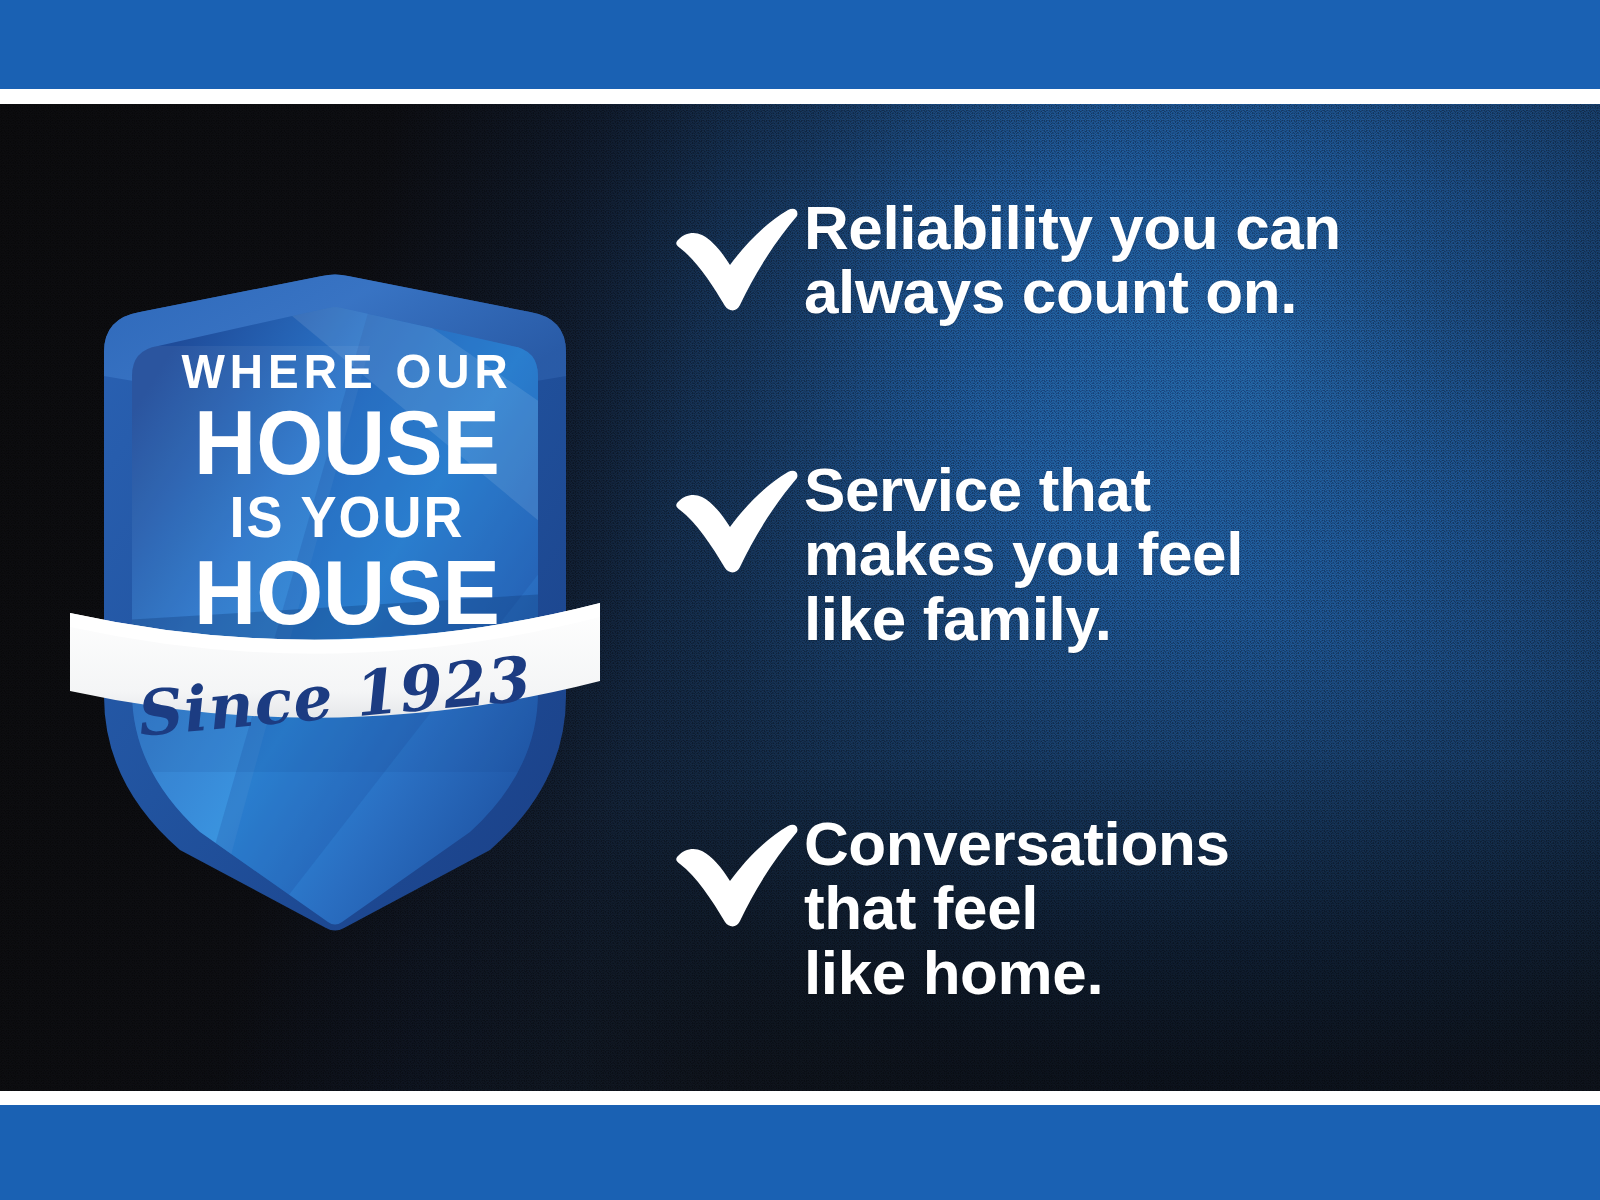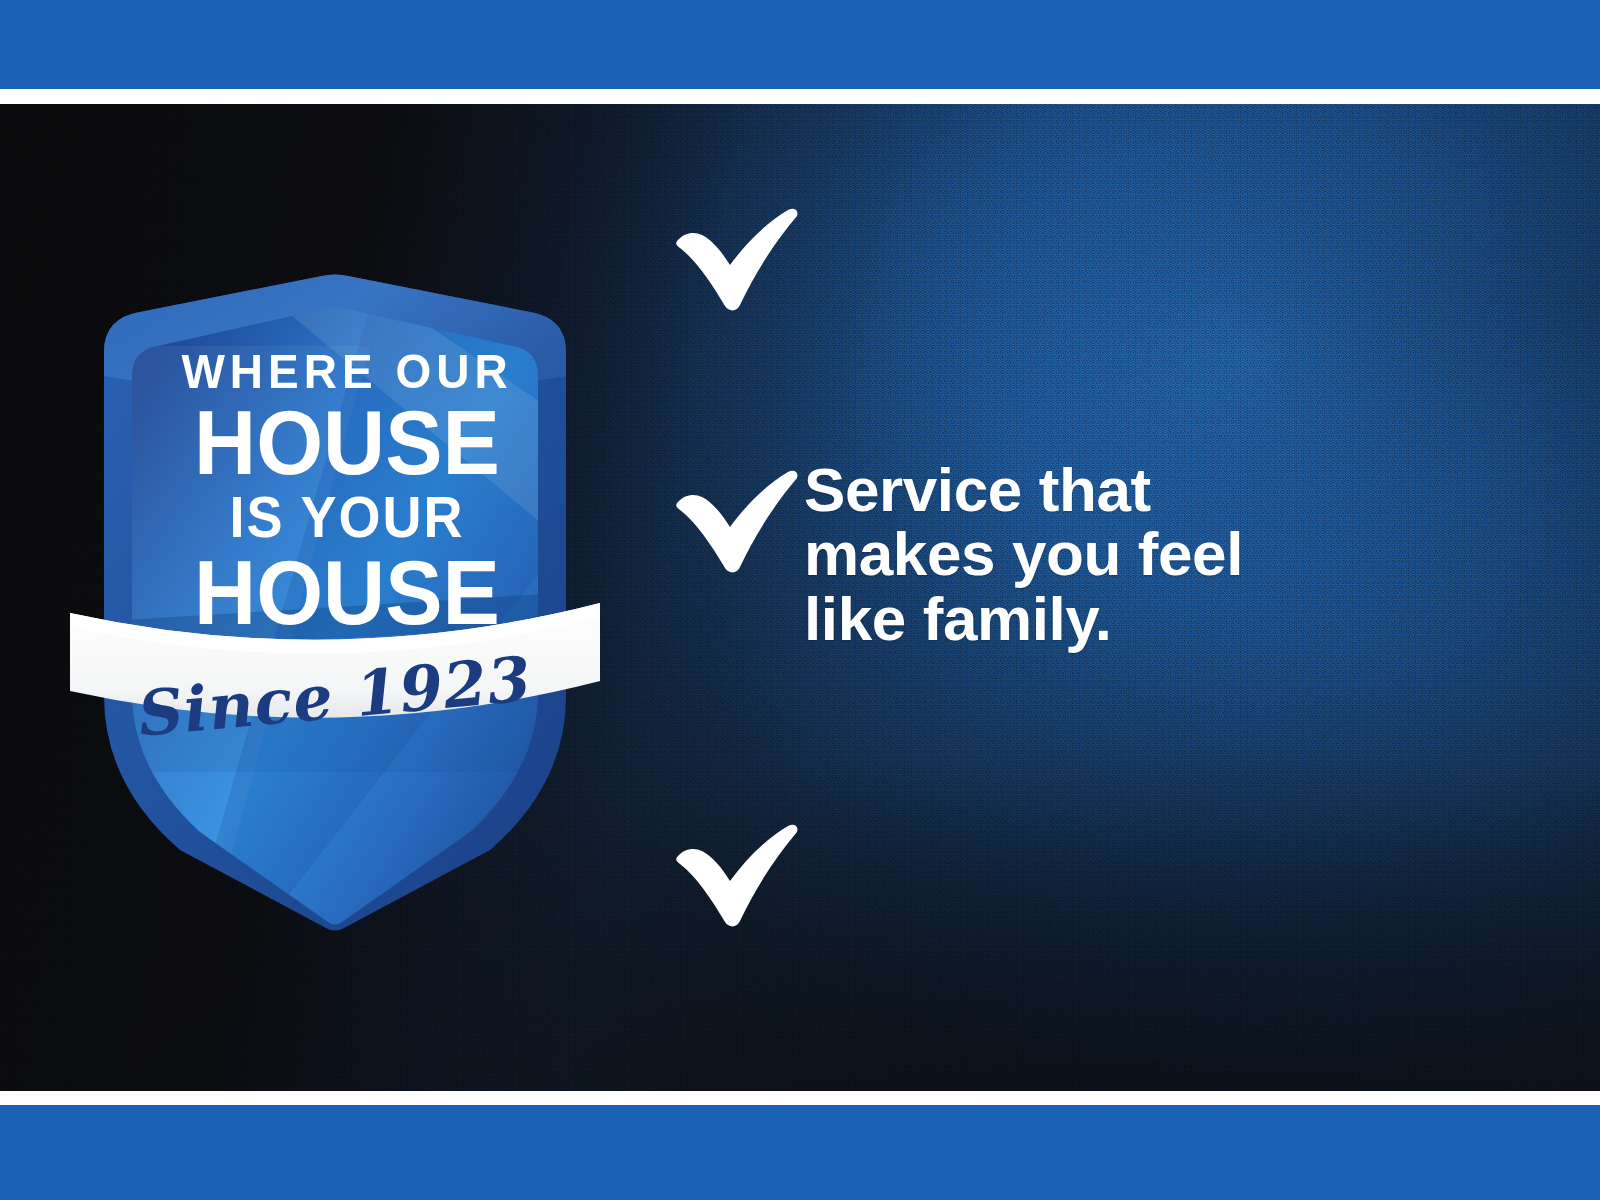--- a/index.html
+++ b/index.html
@@ -273,20 +273,22 @@
         <path d="M 6 38
                  C 12 31, 22 29, 30 33
                  C 40 38, 50 50, 58 63
                  C 72 44, 92 22, 116 8
                  C 122 5, 127 8, 125 14
                  C 102 41, 82 73, 68 103
                  C 65 110, 57 110, 53 104
                  C 40 82, 24 58, 8 46
                  C 4 43, 3 41, 6 38 Z" fill="#ffffff"></path>
       </svg>
+      <div class="copy">Reliability you can
+always count on.</div>
     </div>
 
     <div class="benefit" id="benefit-1">
       <svg class="tick" viewBox="0 0 132 120" xmlns="http://www.w3.org/2000/svg">
         <path d="M 6 38
                  C 12 31, 22 29, 30 33
                  C 40 38, 50 50, 58 63
                  C 72 44, 92 22, 116 8
                  C 122 5, 127 8, 125 14
                  C 102 41, 82 73, 68 103
@@ -304,19 +306,22 @@
         <path d="M 6 38
                  C 12 31, 22 29, 30 33
                  C 40 38, 50 50, 58 63
                  C 72 44, 92 22, 116 8
                  C 122 5, 127 8, 125 14
                  C 102 41, 82 73, 68 103
                  C 65 110, 57 110, 53 104
                  C 40 82, 24 58, 8 46
                  C 4 43, 3 41, 6 38 Z" fill="#ffffff"></path>
       </svg>
+      <div class="copy">Conversations
+that feel
+like home.</div>
     </div>
 
   </div>
 
   <div class="bar" id="bar-bottom"></div>
 
 </div>
 
 </body></html>

